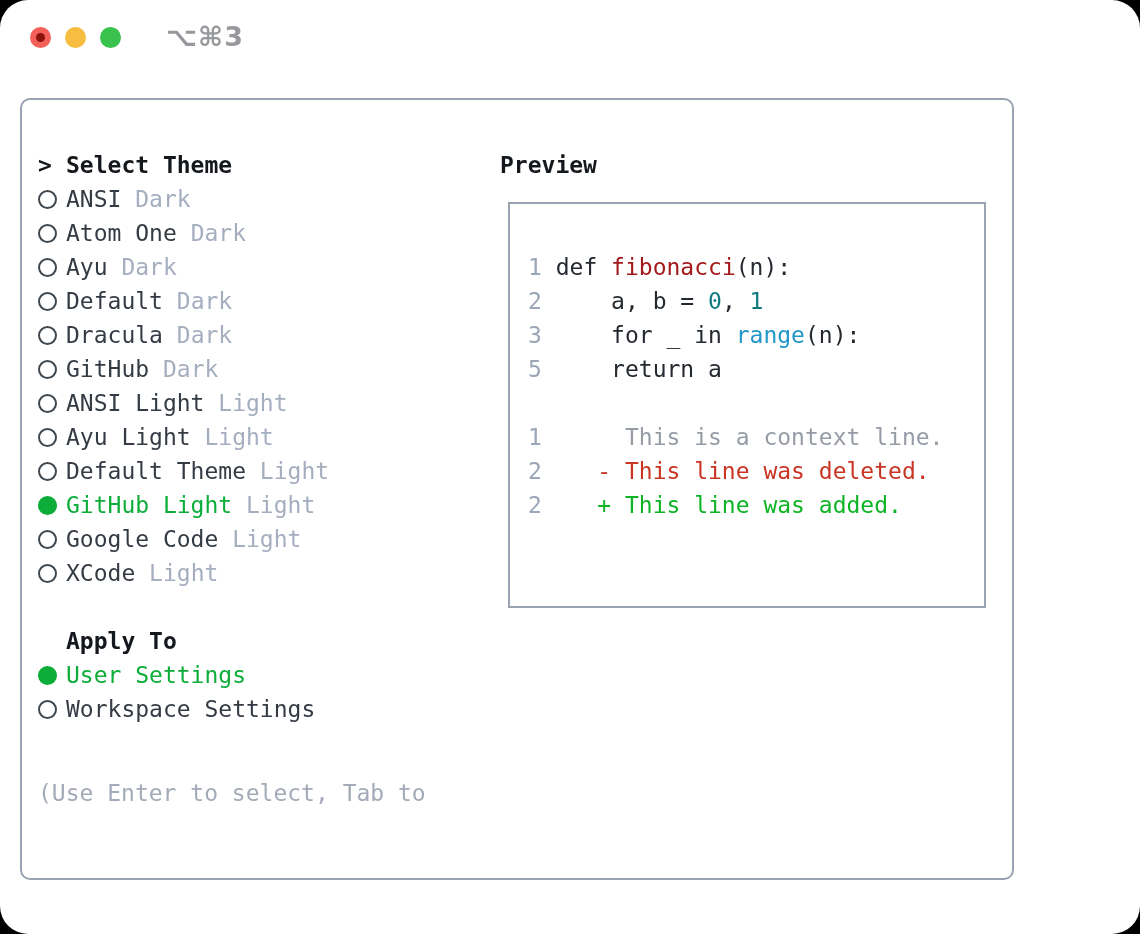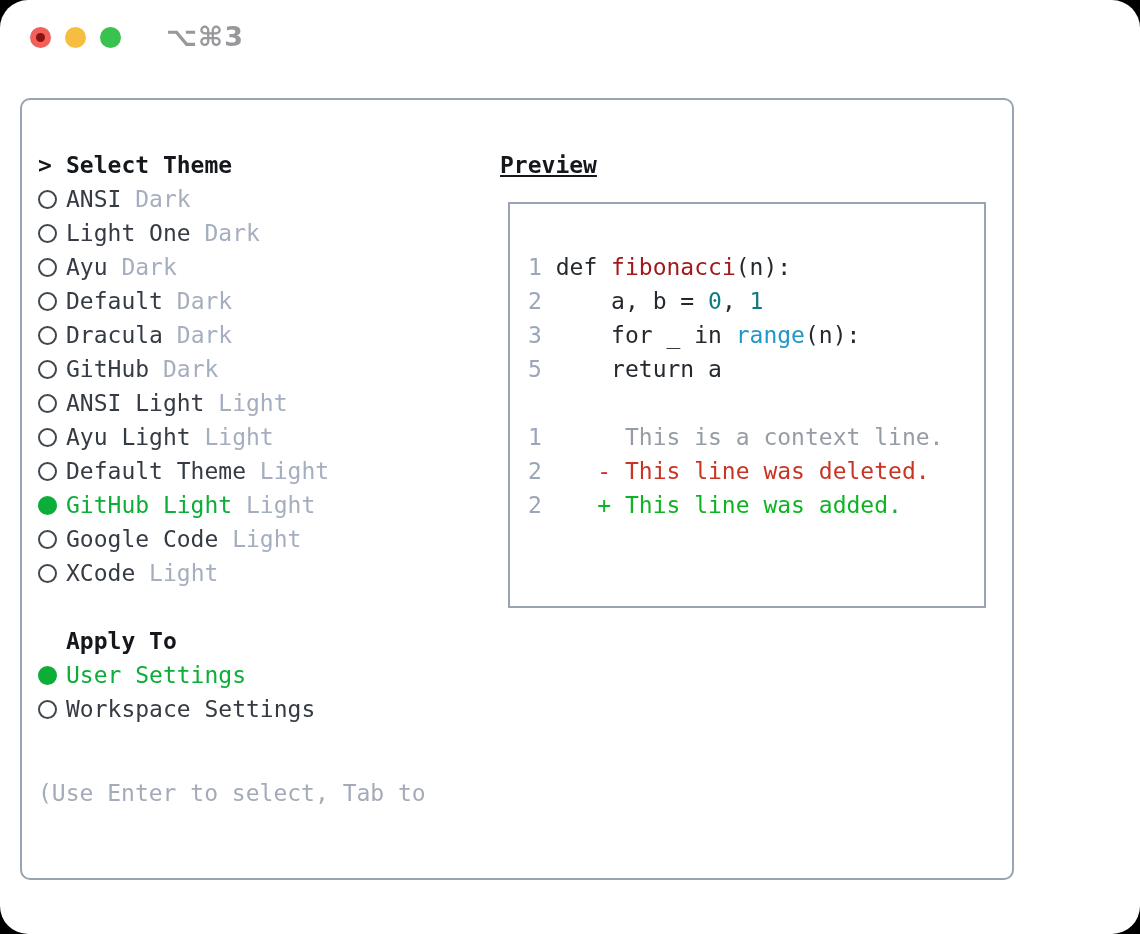--- a/index.html
+++ b/index.html
@@ -51,21 +51,21 @@
   .marker{width:28px;display:flex;align-items:center;flex:none;}
   .cursor{font-weight:700;color:var(--text-black);}
   .dot{width:15px;height:15px;border-radius:50%;border:2px solid #3f474f;box-sizing:content-box;}
   .dot.selected{background:var(--green-selected);border-color:var(--green-selected);}
   .heading{font-weight:700;color:var(--text-black);}
   .item-label{color:var(--text-dark);}
   .item-label.selected{color:var(--green-selected);text-align:center;}
   .badge{color:var(--gray-muted);}
   .hint{color:var(--gray-hint);margin-top:16px;}
   
-  .preview-title{position:absolute;left:478px;top:48px;height:34px;line-height:34px;font-weight:700;color:var(--text-black);text-decoration:underline;}
+  .preview-title{position:absolute;left:478px;top:48px;height:34px;line-height:34px;font-weight:700;color:var(--text-black);}
   .preview-box{
     position:absolute;left:486px;top:102px;width:478px;height:406px;
     border:2px solid var(--border);box-sizing:border-box;
     padding:46px 0 0 18px;overflow:hidden;
   }
   .code-line{height:34px;line-height:34px;white-space:pre;}
   .seg.ln{color:var(--gray-linenum);}
   .seg.t{color:#24292f;}
   .seg.fn{color:var(--red-function);}
   .seg.nm{color:var(--teal-number);}
@@ -89,21 +89,21 @@
   <div class="panel">
 
     <div class="left-col">
       <div class="row">
         <span class="marker"><span class="cursor">&gt;</span></span>
         <span class="heading">Select Theme</span>
       </div>
 
       <div>
           <div class="row"><span class="marker"><span class="dot"></span></span><span class="item-label">ANSI</span><span class="badge"> Dark</span></div>
-          <div class="row"><span class="marker"><span class="dot"></span></span><span class="item-label">Light One</span><span class="badge"> Dark</span></div>
+          <div class="row"><span class="marker"><span class="dot"></span></span><span class="item-label">Atom One</span><span class="badge"> Dark</span></div>
           <div class="row"><span class="marker"><span class="dot"></span></span><span class="item-label">Ayu</span><span class="badge"> Dark</span></div>
           <div class="row"><span class="marker"><span class="dot"></span></span><span class="item-label">Default</span><span class="badge"> Dark</span></div>
           <div class="row"><span class="marker"><span class="dot"></span></span><span class="item-label">Dracula</span><span class="badge"> Dark</span></div>
           <div class="row"><span class="marker"><span class="dot"></span></span><span class="item-label">GitHub</span><span class="badge"> Dark</span></div>
           <div class="row"><span class="marker"><span class="dot"></span></span><span class="item-label">ANSI Light</span><span class="badge"> Light</span></div>
           <div class="row"><span class="marker"><span class="dot"></span></span><span class="item-label">Ayu Light</span><span class="badge"> Light</span></div>
           <div class="row"><span class="marker"><span class="dot"></span></span><span class="item-label">Default Theme</span><span class="badge"> Light</span></div>
           <div class="row"><span class="marker"><span class="dot selected"></span></span><span class="item-label selected">GitHub Light</span><span class="badge"> Light</span></div>
           <div class="row"><span class="marker"><span class="dot"></span></span><span class="item-label">Google Code</span><span class="badge"> Light</span></div>
           <div class="row"><span class="marker"><span class="dot"></span></span><span class="item-label">XCode</span><span class="badge"> Light</span></div>

